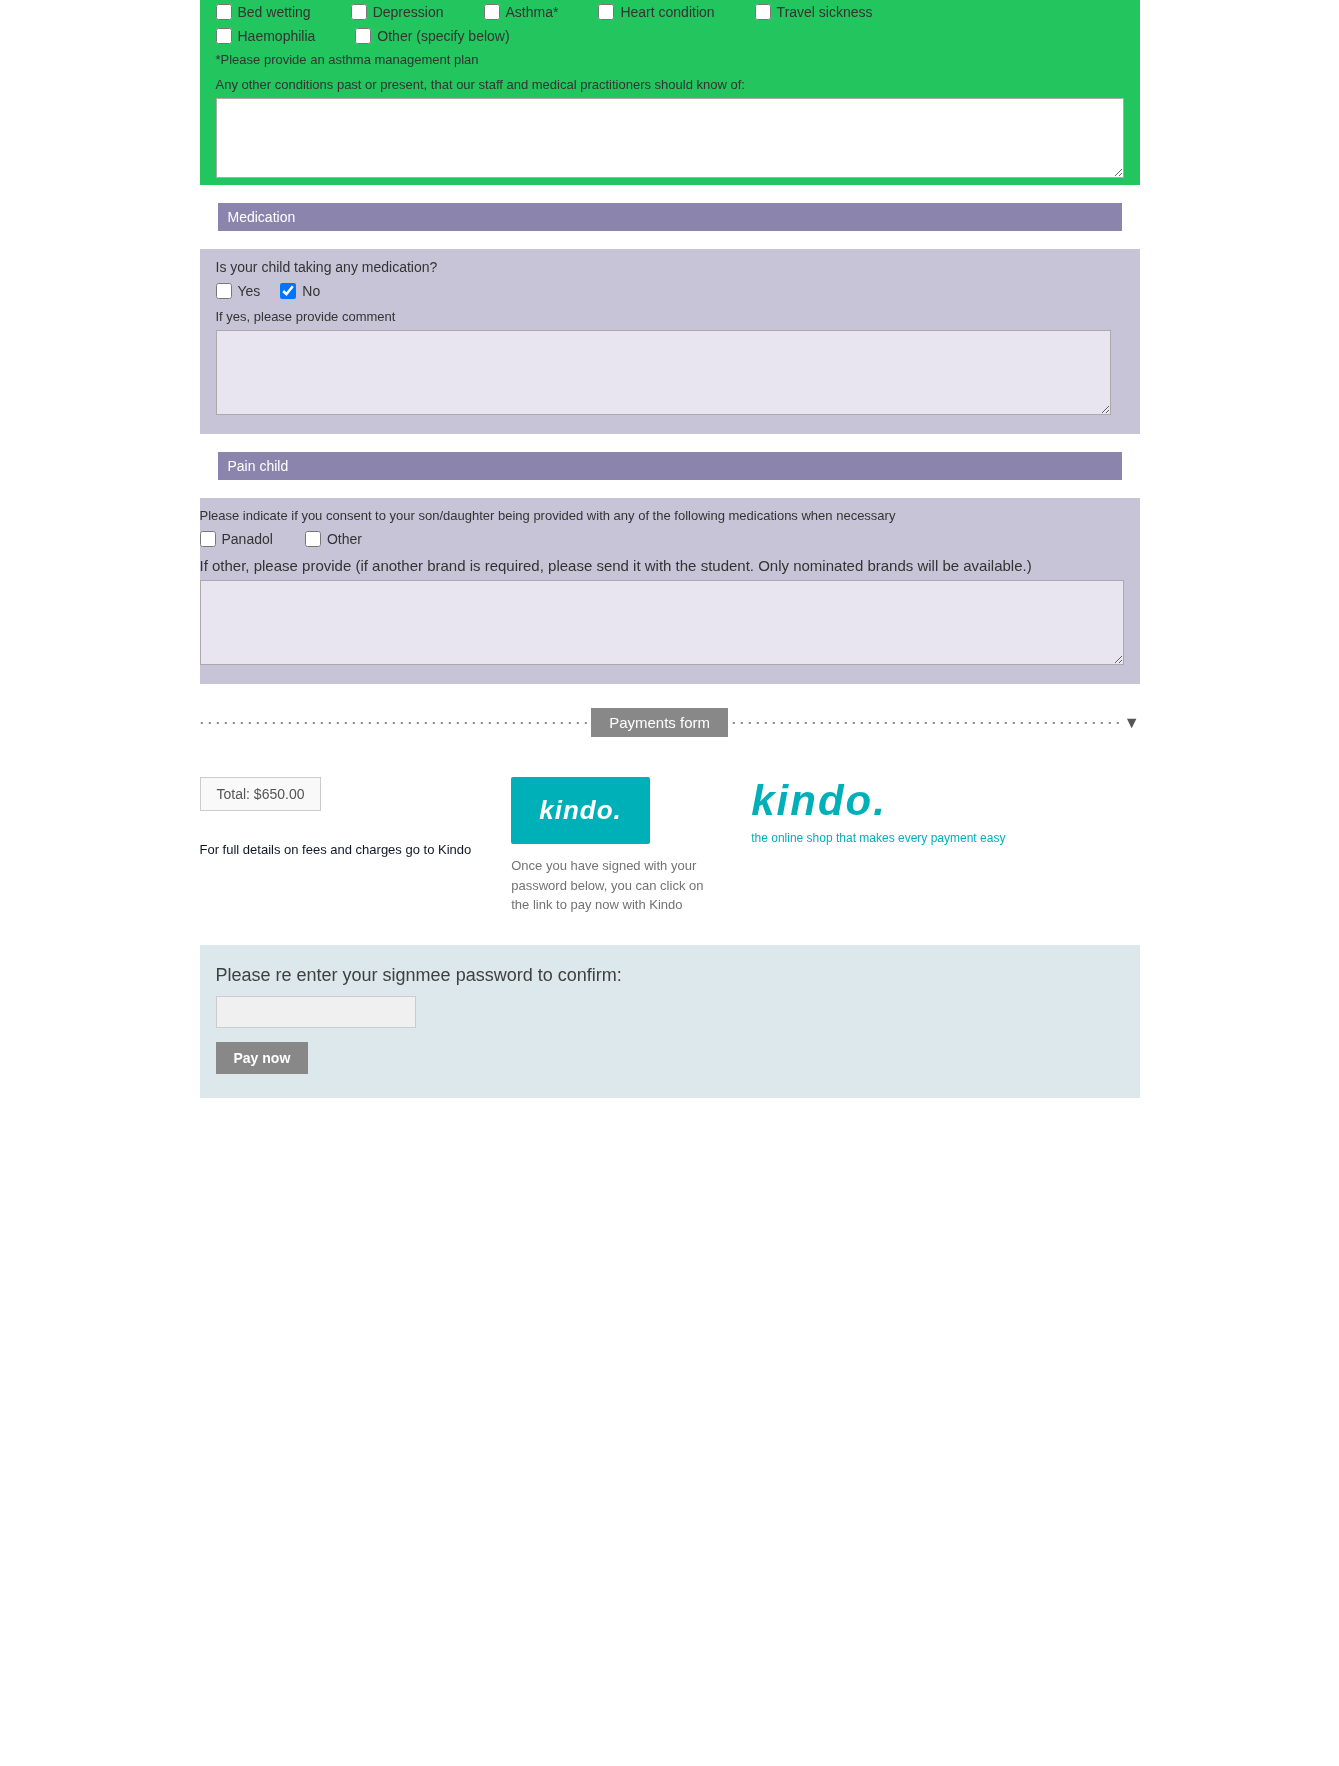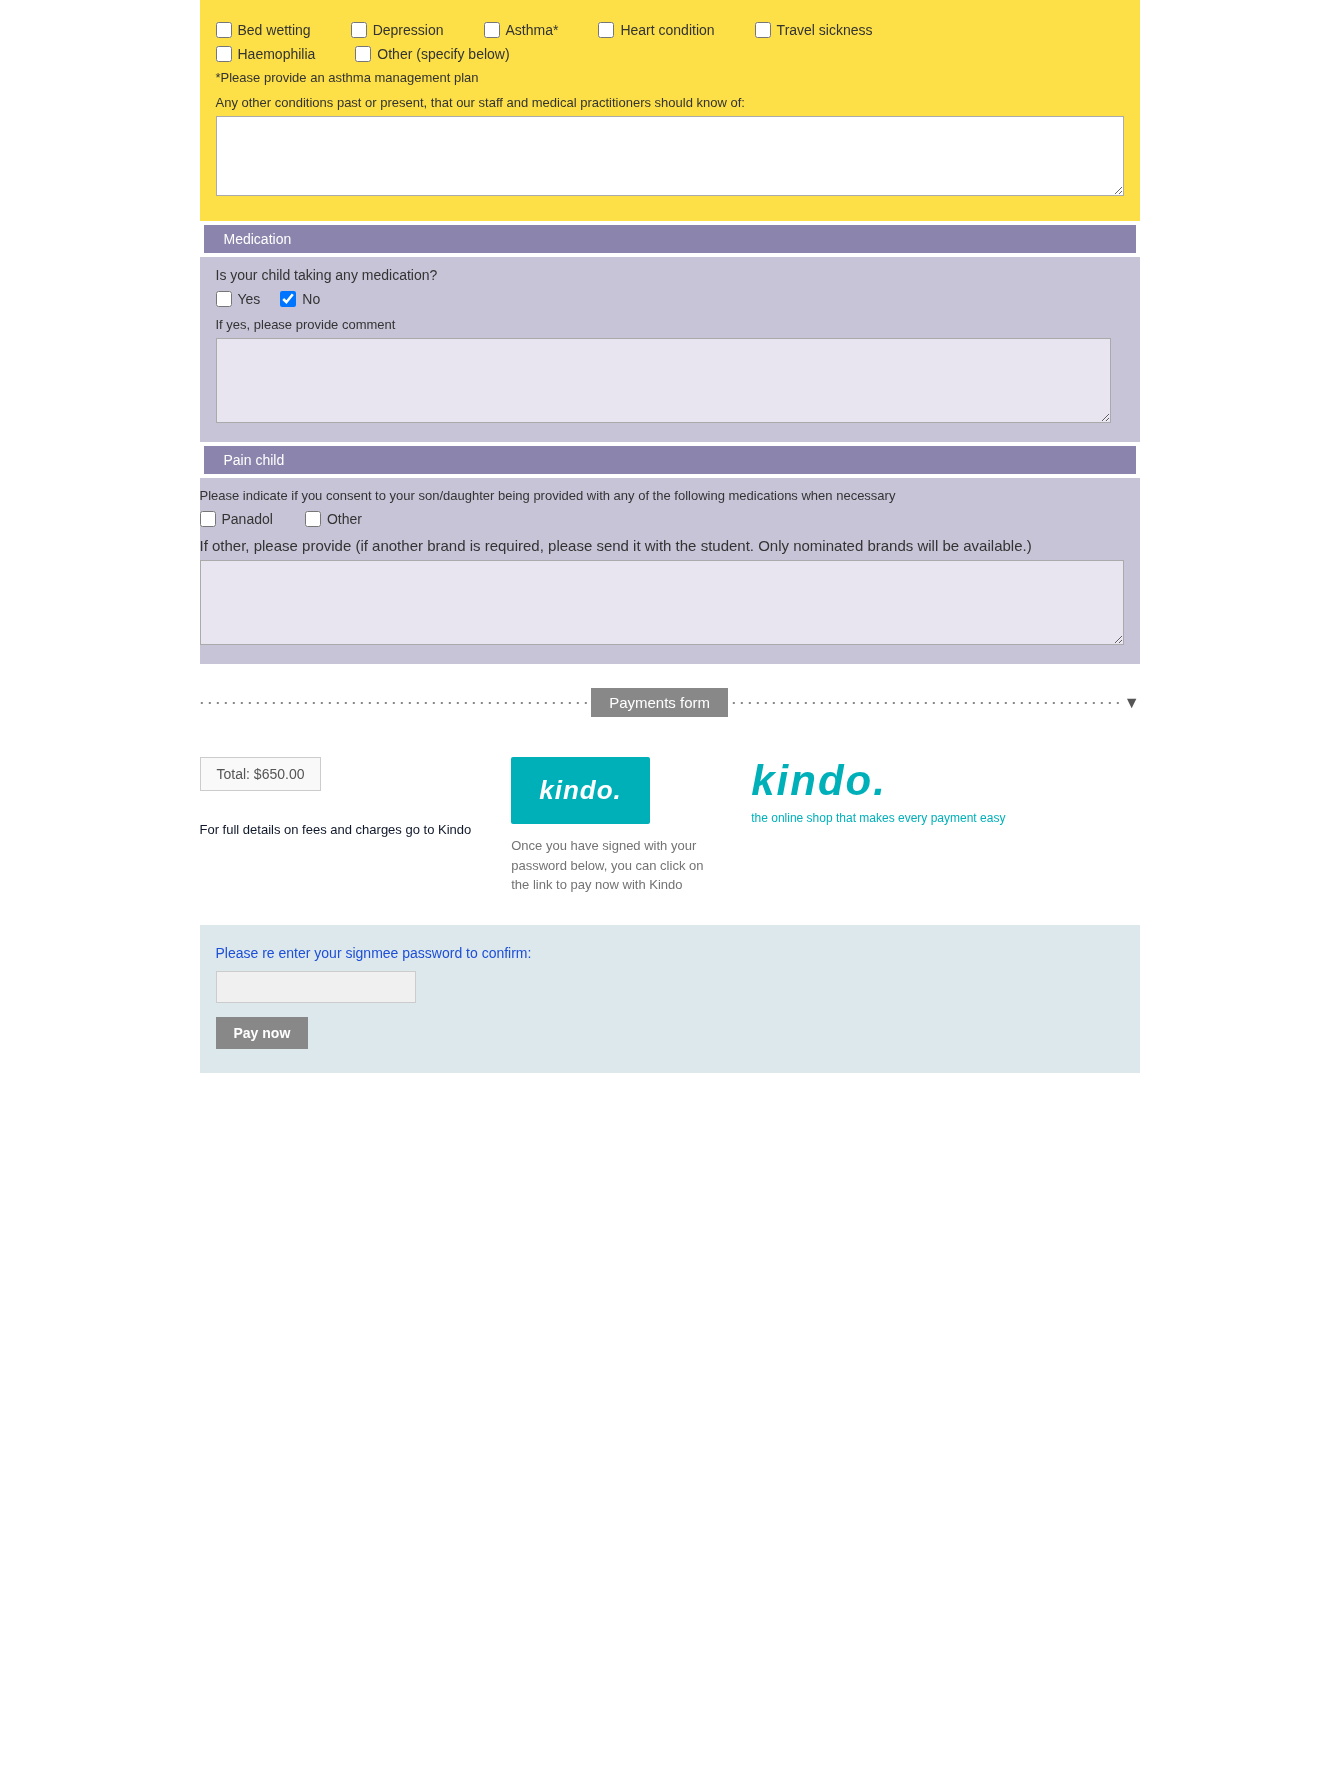--- a/index.html
+++ b/index.html
@@ -10,22 +10,22 @@
       color: #333;
     }
 
     .main-wrapper {
       width: 940px;
       margin: 0 auto;
     }
 
     
     .conditions-section {
-      background: #fde047;
-      padding: 22px 16px;
+      background: #22c55e;
+      padding: 4px 16px;
     }
 
     .checkbox-row {
       display: flex;
       align-items: center;
       gap: 40px;
       flex-wrap: wrap;
       margin-bottom: 8px;
     }
 
@@ -59,23 +59,23 @@
       resize: vertical;
       padding: 6px;
       font-size: 13px;
       background: #fff;
     }
 
     
     .section-header {
       background: #8b84ad;
       color: #fff;
-      padding: 6px 20px;
+      padding: 6px 10px;
       font-size: 14px;
-      margin: 4px;
+      margin: 18px;
     }
 
     
     .medication-section {
       background: #c8c4d8;
       padding: 10px 29px 16px 16px;
     }
 
     .medication-question {
       font-size: 14px;
@@ -258,22 +258,22 @@
       color: #00b0b9;
     }
 
     
     .password-section {
       background: #dce8ec;
       padding: 20px 16px 24px 16px;
     }
 
     .password-label {
-      font-size: 14px;
-      color: #1d4ed8;
+      font-size: 18px;
+      color: #404040;
       margin-bottom: 10px;
     }
 
     .password-input {
       display: block;
       width: 200px;
       height: 32px;
       border: 1px solid #ccc;
       padding: 4px 8px;
       font-size: 13px;

